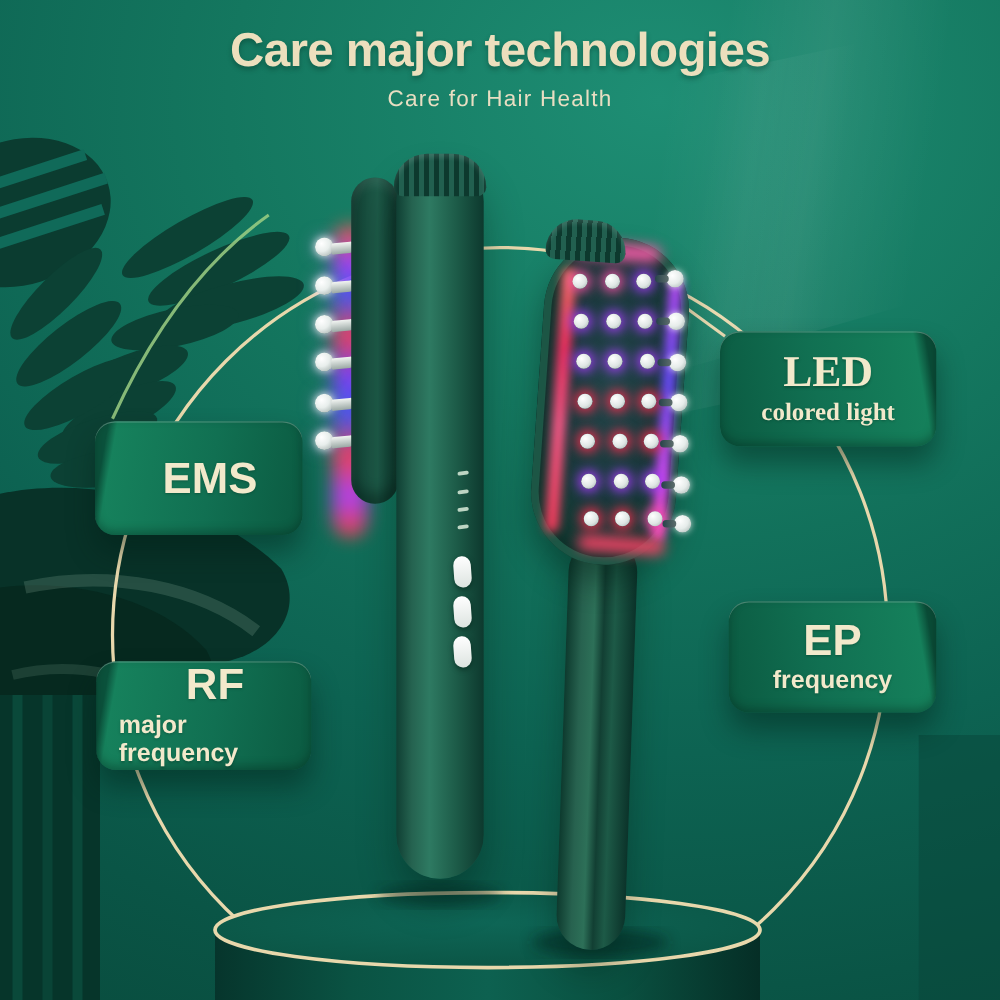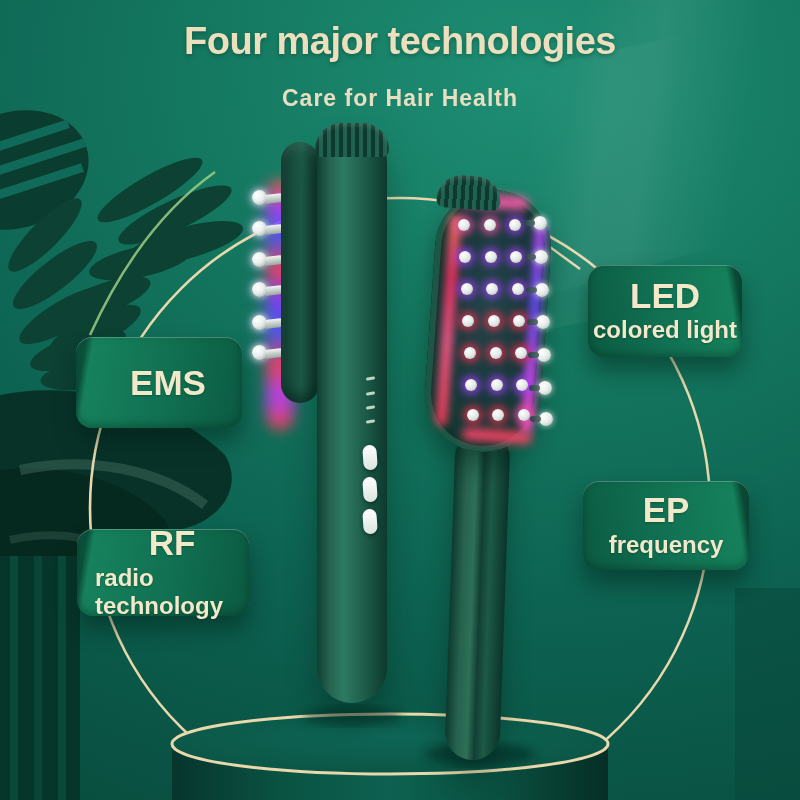--- a/index.html
+++ b/index.html
@@ -18,34 +18,34 @@
     background:linear-gradient(115deg,rgba(255,255,255,0) 32%,rgba(255,255,255,.07) 46%,rgba(255,255,255,0) 62%);
     transform:rotate(-16deg);}
   .streak-2{left:300px;top:60px;width:560px;height:260px;
     background:linear-gradient(110deg,rgba(255,255,255,0) 40%,rgba(255,255,255,.05) 52%,rgba(255,255,255,0) 64%);
     transform:rotate(-12deg);}
 
   
   .title-block{position:absolute;top:20px;left:0;width:100%;text-align:center;z-index:8;}
   .title-block h1{margin:0;font-size:38px;font-weight:700;letter-spacing:-.5px;color:#ecdfbd;
     text-shadow:0 2px 4px rgba(0,40,30,.35);}
-  .title-block .subtitle{margin-top:22px;font-size:23px;font-weight:700;letter-spacing:1px;color:#e8dec2;}
+  .title-block .subtitle{margin-top:6px;font-size:18px;font-weight:400;letter-spacing:1px;color:#e8dec2;}
 
   
   .fbox{position:absolute;display:flex;flex-direction:column;align-items:center;justify-content:center;
     border-radius:16px;color:#f2e9cb;z-index:6;
     box-shadow:0 14px 22px rgba(0,30,22,.45), inset 0 1px 0 rgba(255,255,255,.25), inset 0 -3px 8px rgba(0,30,20,.35);
     text-shadow:0 1px 2px rgba(0,40,28,.35);}
   .fbox-left{background:linear-gradient(100deg,#0b523c 0%,#0b523c 6%,#16815c 10%,#117052 55%,#0b5a41 100%);padding-left:18px;}
   .fbox-right{background:linear-gradient(260deg,#0a4c37 0%,#0a4c37 5%,#15805b 10%,#117052 55%,#0b5a41 100%);}
   .fbox .big{font-size:35px;font-weight:700;line-height:1.02;}
-  .fbox .small{font-size:24px;font-weight:700;margin-top:3px;}
+  .fbox .small{font-size:20px;font-weight:700;margin-top:3px;}
   #box-ems{left:76px;top:337px;width:166px;height:91px;}
   #box-rf{left:77px;top:529px;width:172px;height:87px;}
-  #box-led{left:588px;top:265px;width:154px;height:92px;}
+  #box-led{left:576px;top:265px;width:173px;height:92px;font-family:Liberation Serif, serif;}
   #box-ep{left:583px;top:481px;width:166px;height:89px;}
 
   
   .lc-glow{left:266px;top:180px;width:28px;height:250px;border-radius:14px;filter:blur(7px);opacity:.9;
     background:linear-gradient(180deg,#ff5a3c 0%,#b13cff 12%,#4a55ff 22%,#ff3d5e 35%,#8a3cff 48%,#4a55ff 60%,#ff3d5e 74%,#c03cff 87%,#ff4040 100%);}
   .lc-plate{left:281px;top:142px;width:38px;height:261px;border-radius:19px;
     background:linear-gradient(90deg,#123f33 0%,#1d5a48 55%,#0d352b 100%);
     box-shadow:inset 0 6px 8px rgba(255,255,255,.08), inset 0 -8px 10px rgba(0,20,15,.4);}
   .lc-body{left:317px;top:126px;width:70px;height:577px;border-radius:35px;
     background:linear-gradient(90deg,#0f3f33 0%,#256350 18%,#2e7a62 38%,#1c5a47 70%,#0d392e 100%);
@@ -165,30 +165,30 @@
       <ellipse cx="480" cy="754" rx="55" ry="11" fill="#04241d" opacity=".5" filter="url(#blur1)"></ellipse>
     </g>
 
     <line x1="528" y1="231" x2="580" y2="269" stroke="#e8d8ac" stroke-width="2.4"></line>
   </svg>
 
   <div class="streak streak-1"></div>
   <div class="streak streak-2"></div>
 
   <div class="title-block">
-    <h1>Four major technologies</h1>
+    <h1>Care major technologies</h1>
     <div class="subtitle">Care for Hair Health</div>
   </div>
 
   <div id="box-ems" class="fbox fbox-left">
     <div class="big">EMS</div>
   </div>
   <div id="box-rf" class="fbox fbox-left">
     <div class="big">RF</div>
-    <div class="small">radio technology</div>
+    <div class="small">major frequency</div>
   </div>
   <div id="box-led" class="fbox fbox-right">
     <div class="big">LED</div>
     <div class="small">colored light</div>
   </div>
   <div id="box-ep" class="fbox fbox-right">
     <div class="big">EP</div>
     <div class="small">frequency</div>
   </div>
 

